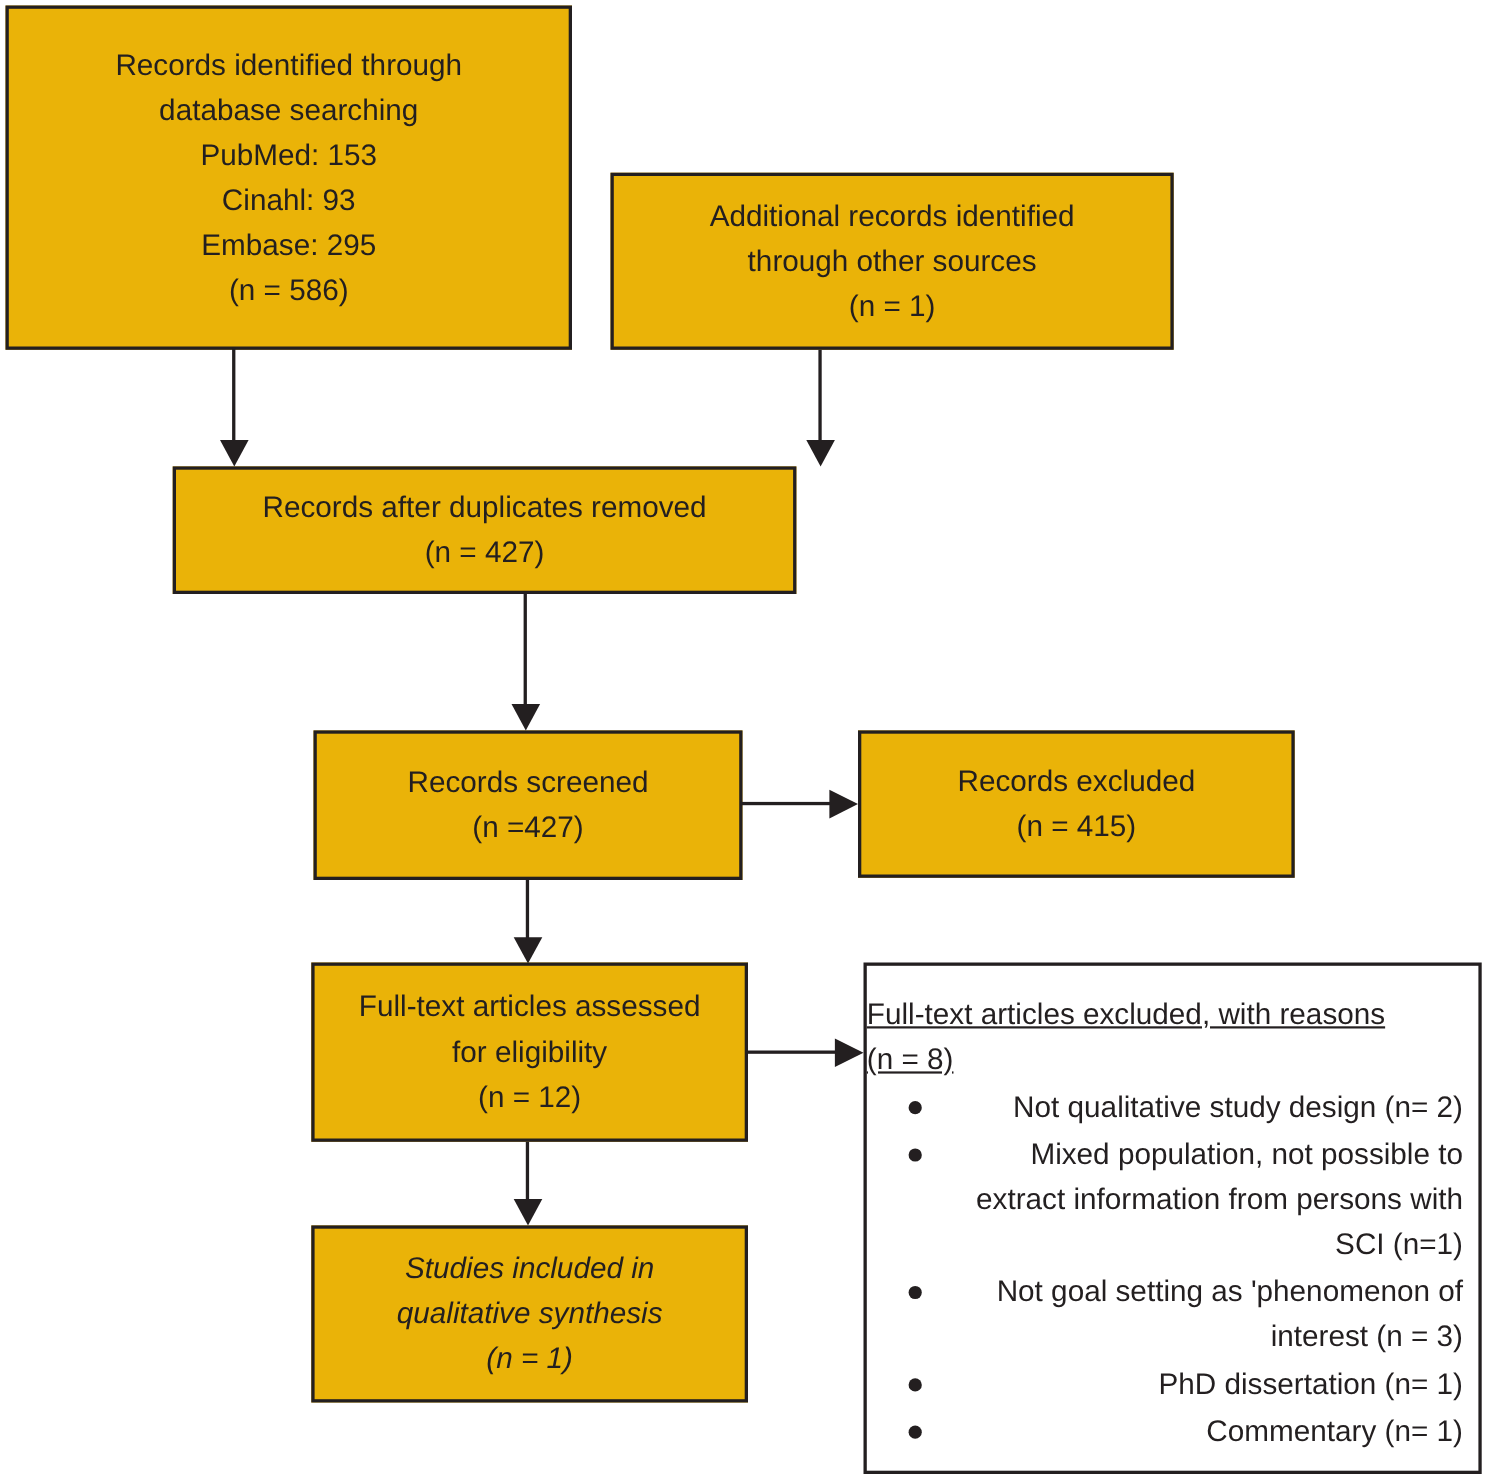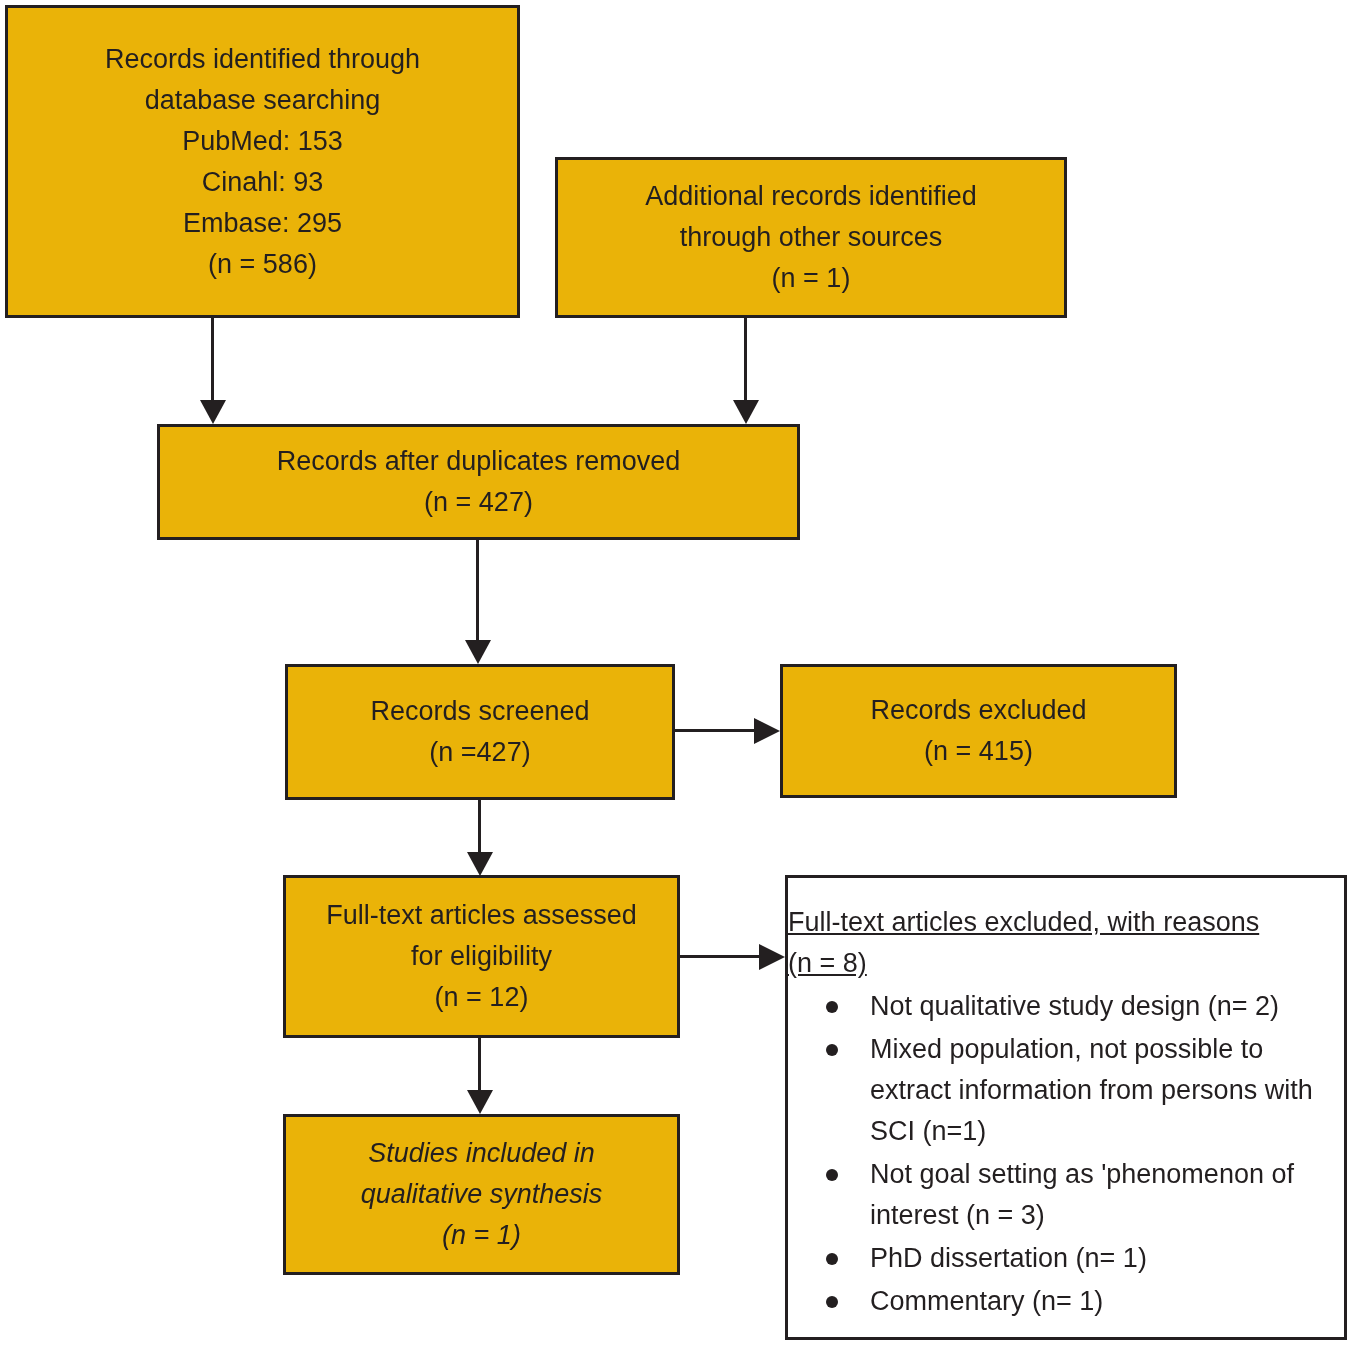--- a/index.html
+++ b/index.html
@@ -28,21 +28,21 @@
   .box .line { width: 100%; white-space: nowrap; }
   .reasons-box {
     position: absolute;
     border: 3px solid var(--ink);
     background: #ffffff;
     font-size: 27px;
     line-height: 41px;
     padding-top: 24px;
   }
   .reasons-box .title-line { text-align: left; white-space: nowrap; text-decoration: underline; }
-  .reasons { list-style: none; margin-top: 2px; padding: 0 14px 0 32px; }
+  .reasons { list-style: none; margin-top: 2px; padding: 0 14px 0 32px; text-align: right; }
   .reasons li {
     display: grid;
     grid-template-columns: 50px 1fr;
     align-items: start;
     margin-top: 2px;
   }
   .dot {
     width: 12px; height: 12px;
     border-radius: 50%;
     background: var(--ink);
@@ -76,21 +76,21 @@
     <div class="line">Embase: 295</div>
     <div class="line">(n = 586)</div>
   </div>
 
   <div class="box" style="left:555px; top:157px; width:512px; height:161px;">
     <div class="line">Additional records identified</div>
     <div class="line">through other sources</div>
     <div class="line">(n = 1)</div>
   </div>
 
-  <div class="box" style="left:157px; top:424px; width:643px; height:116px;">
+  <div class="box" style="left:157px; top:424px; width:567px; height:116px;">
     <div class="line">Records after duplicates removed</div>
     <div class="line">(n = 427)</div>
   </div>
 
   <div class="box" style="left:285px; top:664px; width:390px; height:136px;">
     <div class="line">Records screened</div>
     <div class="line">(n =427)</div>
   </div>
 
   <div class="box" style="left:780px; top:664px; width:397px; height:134px;">

